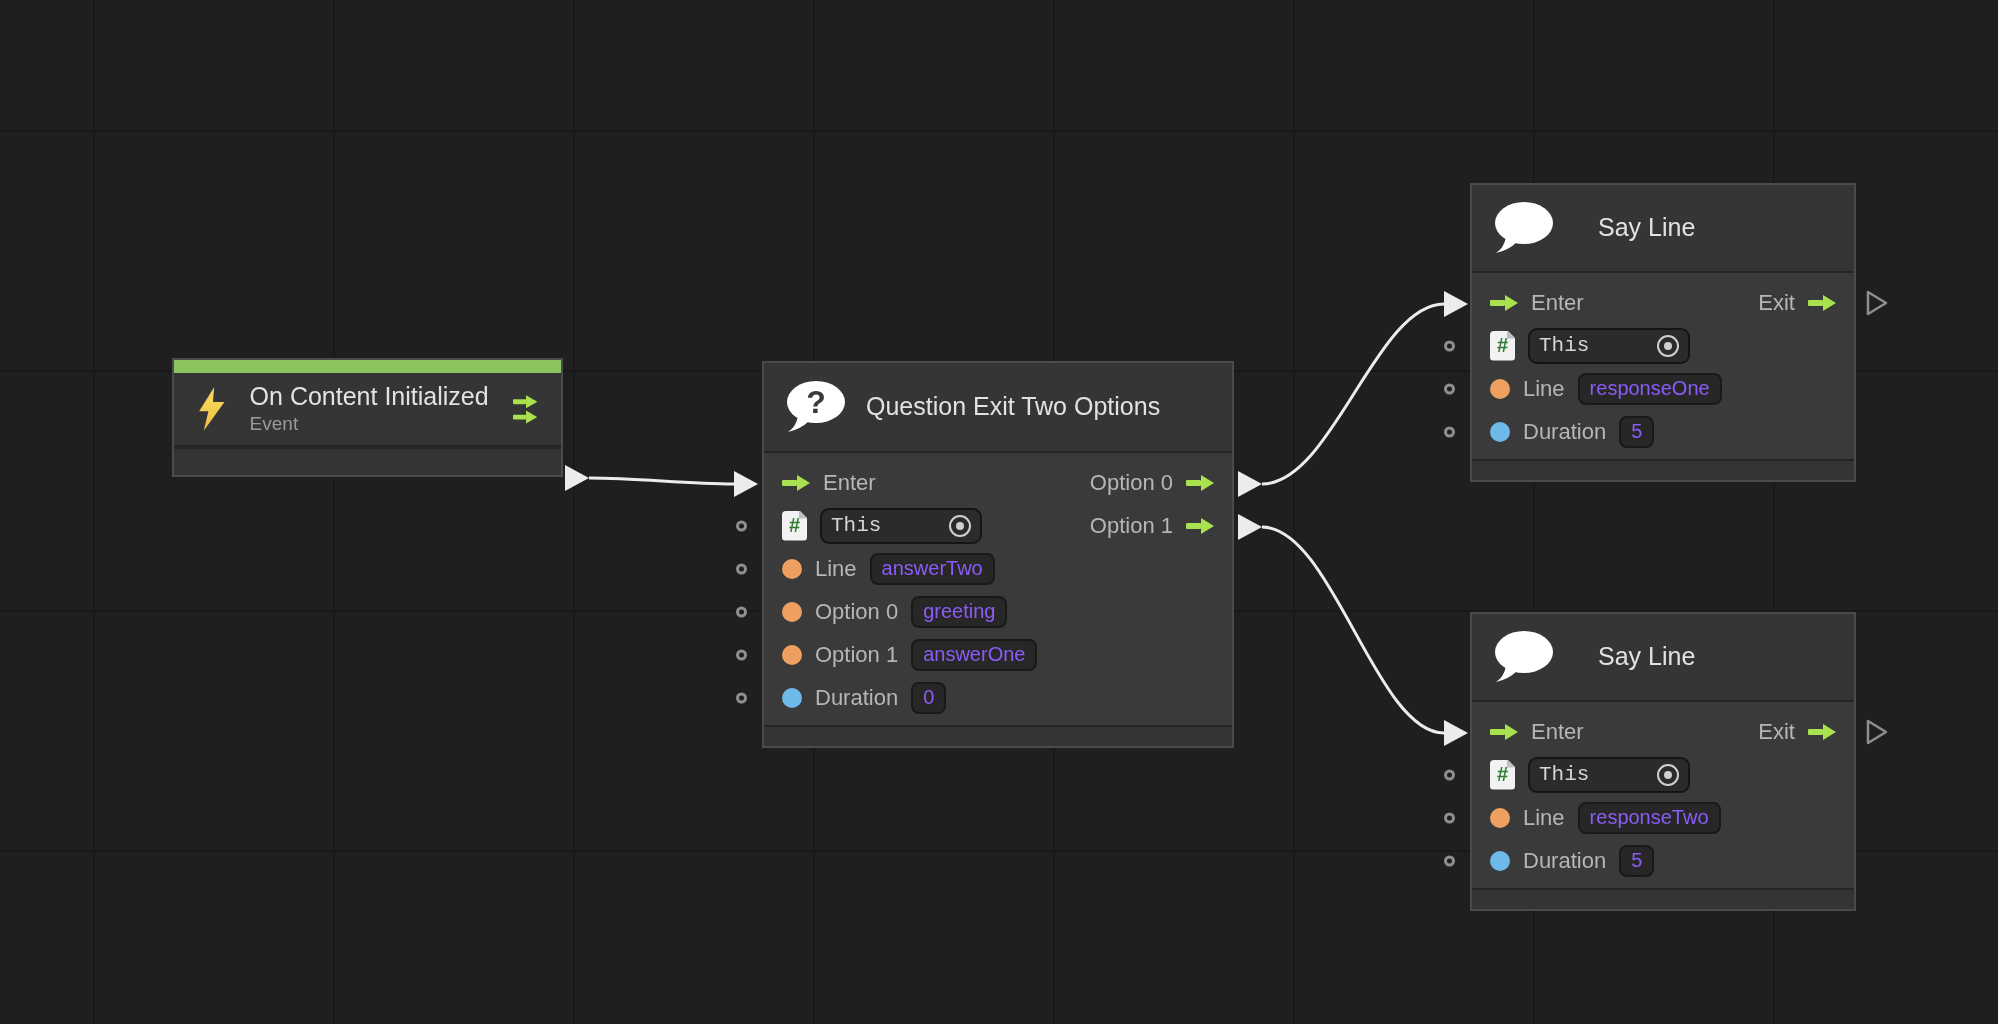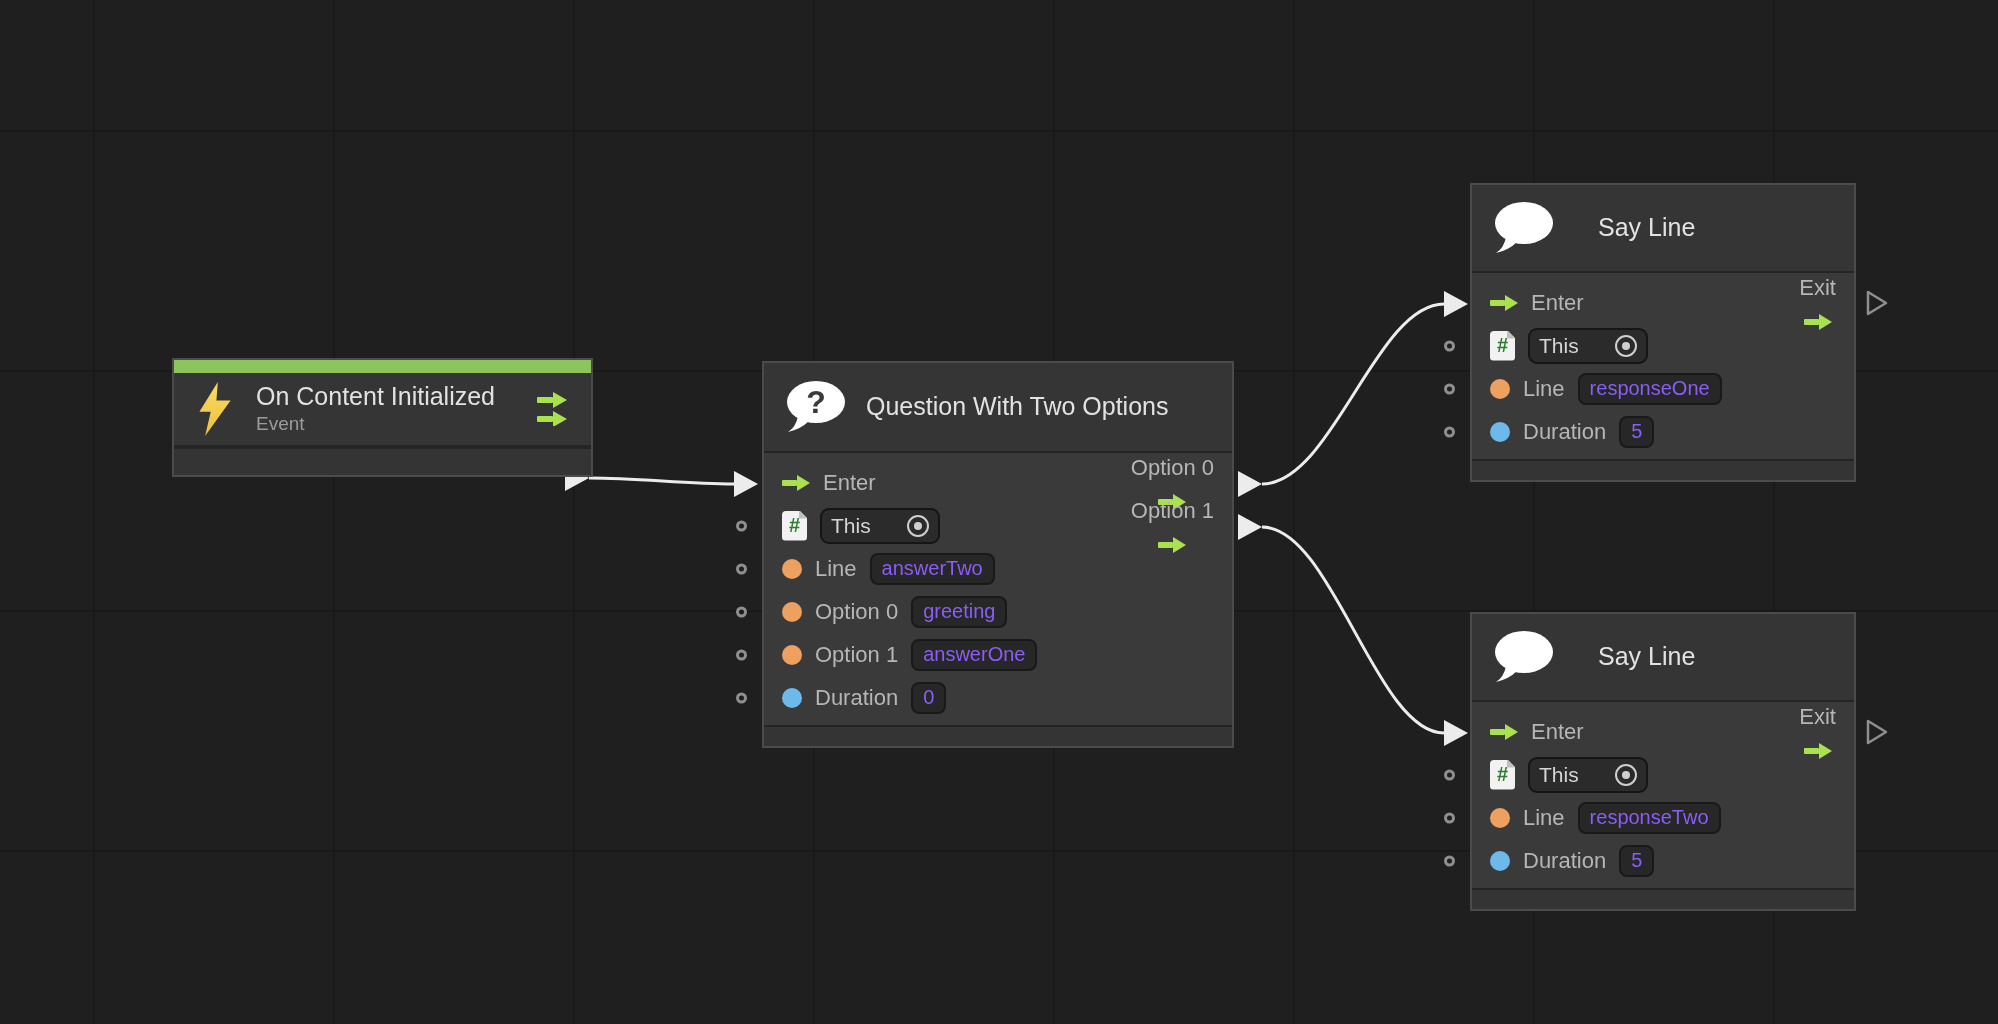--- a/index.html
+++ b/index.html
@@ -32,44 +32,44 @@
   .node.question .header{height:90px;}
   .node.say .header{height:88px;gap:44px;}
   .strip{height:13px;background:#8cc45e;}
   .titles{display:flex;flex-direction:column;justify-content:center;gap:3px;}
   .title{color:#e2e2e3;font-size:25px;line-height:1.1;white-space:nowrap;}
   .subtitle{color:#9b9b9d;font-size:19px;line-height:1.1;}
   .header .spacer{margin-left:auto;}
 
   .body{padding:8px 0 6px;text-align:right;}
   .row{height:43px;display:flex;align-items:center;gap:13px;padding:0 18px;position:relative;}
-  .row .right{margin-left:auto;display:flex;align-items:center;gap:13px;flex-direction:column;}
+  .row .right{margin-left:auto;display:flex;align-items:center;gap:13px;}
   .label{color:#b6b6b8;font-size:22px;white-space:nowrap;}
   .footer{height:21px;background:#343435;border-top:2px solid #252526;}
   .node.event .footer{height:28px;}
 
   .dot{width:20px;height:20px;border-radius:50%;flex:none;}
   .dot.orange{background:#eda05f;}
   .dot.blue{background:#6db9e9;}
   .dot.purple{background:#9c87e0;}
 
   .flow-arrow{flex:none;display:block;}
   .flow-arrow *{fill:#a9e14f;}
 
   .chip{
     display:inline-flex;align-items:center;height:32px;padding:0 10px;
     background:#272728;border:2px solid #19191a;border-radius:8px;
     color:#8b5cf6;font-size:20px;white-space:nowrap;
   }
 
   .this-field{
-    width:120px;height:36px;border-radius:9px;
+    width:162px;height:36px;border-radius:9px;
     background:#2b2b2c;border:2px solid #151516;
     display:flex;align-items:center;justify-content:space-between;
-    padding:0 9px;flex:none;
+    padding:0 9px;flex:none;font-family:Liberation Mono, monospace;
   }
   .this-text{color:#d5d5d7;font-size:21px;}
   .target{
     width:22px;height:22px;border:2.5px solid #cfcfcf;border-radius:50%;
     display:flex;align-items:center;justify-content:center;flex:none;
   }
   .target-dot{width:8px;height:8px;border-radius:50%;background:#cfcfcf;}
 
   .hash-icon{
     position:relative;width:25px;height:30px;flex:none;
@@ -97,21 +97,21 @@
     <path d="M1262,484 C1332,484 1376,304 1444,304"></path>
     <path d="M1262,527 C1332,527 1376,733 1444,733"></path>
     <polygon points="565,465 565,491 589,478"></polygon>
     <polygon points="734,471 734,497 758,484"></polygon>
     <polygon points="1238,471 1238,497 1262,484"></polygon>
     <polygon points="1238,514 1238,540 1262,527"></polygon>
     <polygon points="1444,291 1444,317 1468,304"></polygon>
     <polygon points="1444,720 1444,746 1468,733"></polygon>
   </svg>
 
-  <div class="node event" style="left:172px;top:358px;width:421px;">
+  <div class="node event" style="left:172px;top:358px;width:391px;">
     <div class="strip"></div>
     <div class="header">
       <svg width="34" height="54" viewBox="0 0 24 38">
         <defs>
             <linearGradient id="boltg" x1="0" y1="0" x2="0" y2="1">
           <stop offset="0" stop-color="#f8dc62"></stop>
               <stop offset="1" stop-color="#eebf41"></stop>
         </linearGradient>
           </defs>
         <polygon points="14,0 1,21 9,21 5,38 23,13 13,13" fill="url(#boltg)"></polygon>
@@ -132,21 +132,21 @@
     <div class="footer"></div>
   </div>
 
   <div class="node question" style="left:762px;top:361px;width:472px;">
     <div class="header">
       <svg width="62" height="54" viewBox="0 0 62 54">
         <ellipse cx="32" cy="22" rx="29" ry="21" fill="#ffffff"></ellipse>
         <path d="M14 36 Q12 47 4 52 Q17 49 25 41 Z" fill="#ffffff"></path>
         <text x="32" y="33" text-anchor="middle" font-size="32" font-weight="bold" fill="#3a3a3b">?</text>
       </svg>
-      <div class="title">Question With Two Options</div>
+      <div class="title">Question Exit Two Options</div>
     </div>
     <div class="body">
       <div class="row">
         <svg class="flow-arrow" width="28" height="16" viewBox="0 0 28 16">
           <rect x="0" y="5" width="15" height="6" rx="1"></rect>
             <polygon points="15,0 15,16 28,8"></polygon>
         </svg>
         <span class="label">Enter</span>
         <div class="right">
           <span class="label">Option 0</span>

